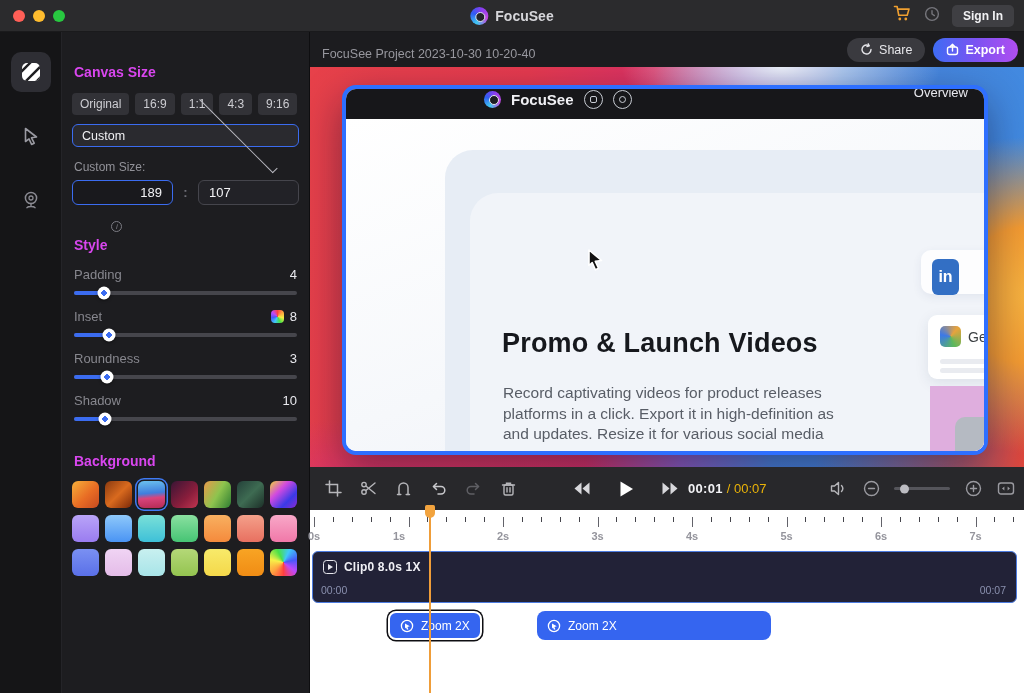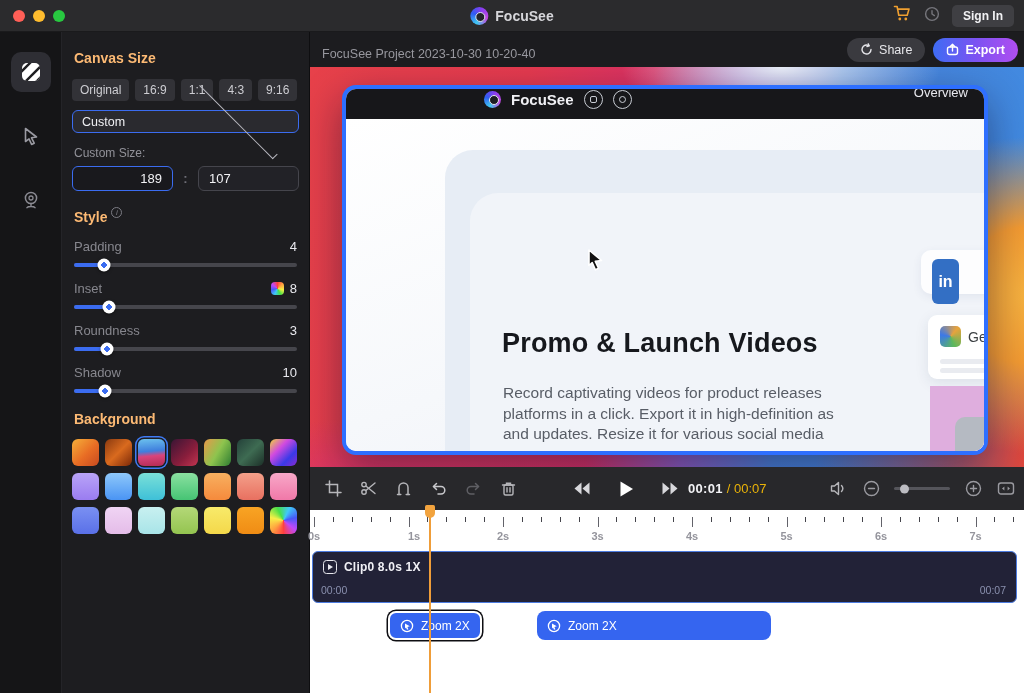--- a/index.html
+++ b/index.html
@@ -28,21 +28,21 @@
 
   
   .rail { width:62px; background:#151517; border-right:1px solid #242428; padding-top:20px;
     display:flex; flex-direction:column; align-items:center; gap:24px; }
   .rail-item { width:40px; height:40px; border-radius:10px; display:flex; align-items:center;
     justify-content:center; }
   .rail-item.active { background:#2e2e34; }
 
   
   .panel { width:248px; background:#1d1d20; border-right:1px solid #0e0e10; overflow:hidden; }
-  .section-title { color:#fdba74; font-size:14px; font-weight:bold; margin:18px 0 0 12px; }
+  .section-title { color:#d946ef; font-size:14px; font-weight:bold; margin:32px 0 0 12px; }
   .ratio-row { display:flex; gap:6px; margin:13px 10px 0 10px; }
   .ratio-btn { background:#323237; color:#cdcdd2; font-size:12px; border:none; border-radius:4px;
     padding:4px 8px; flex:0 0 auto; cursor:pointer; }
   .dropdown { margin:9px 10px 0 10px; height:23px; background:#2a2a2f; border:1.5px solid #3b6cf0;
     border-radius:6px; display:flex; align-items:center; padding:0 9px; cursor:pointer; }
   .dropdown span { color:#f0f0f3; font-size:12.5px; flex:1; }
   .chev { width:7px; height:7px; border-right:1.6px solid #b9b9c0; border-bottom:1.6px solid #b9b9c0;
     transform:rotate(45deg) translateY(-2px); }
   .cs-label { color:#929299; font-size:12px; margin:13px 0 6px 12px; }
   .size-row { display:flex; align-items:center; margin:0 10px; gap:0; }
@@ -110,21 +110,21 @@
   .nest-card1 { position:absolute; left:99px; top:31px; right:-80px; height:420px;
     background:#e7edf5; border-radius:28px; }
   .nest-card2 { position:absolute; left:124px; top:74px; right:-80px; height:380px;
     background:#f1f4f9; border-radius:28px; }
   .promo-heading { position:absolute; left:156px; top:209px; font-size:27px; font-weight:800;
     color:#16181d; letter-spacing:.2px; }
   .promo-body { position:absolute; left:157px; top:264px; font-size:15.5px; color:#585d66;
     line-height:20.5px; }
   .social-pill { position:absolute; left:575px; top:131px; width:140px; height:44px;
     background:#fdfdfe; border-radius:10px; box-shadow:0 3px 10px rgba(50,70,110,.08); }
-  .linkedin { position:absolute; left:586px; top:140px; width:27px; height:45px; background:#336fc4;
+  .linkedin { position:absolute; left:586px; top:140px; width:27px; height:36px; background:#336fc4;
     border-radius:6px; color:#fff; font-weight:bold; font-size:16px; display:flex;
     align-items:center; justify-content:center; }
   .white-card { position:absolute; left:582px; top:196px; width:126px; height:64px; background:#fff;
     border-radius:9px; box-shadow:0 4px 14px rgba(40,60,90,.10); }
   .mini-logo { position:absolute; left:12px; top:11px; width:21px; height:21px; border-radius:5px;
     background:conic-gradient(from 40deg,#e8a33c,#5cb85c,#3c78e8,#e8a33c); }
   .mini-label { position:absolute; left:40px; top:14px; font-size:14px; color:#3c4043; }
   .card-line { position:absolute; left:12px; background:#e9ebf0; height:5px; border-radius:3px; }
   .pink-block { position:absolute; left:584px; top:267px; width:124px; height:65px; background:#dfaede; }
   .gray-shape { position:absolute; left:25px; top:31px; width:90px; height:40px; background:#b5bac2;
@@ -518,21 +518,21 @@
 
     <div class="timeline">
       <div class="ruler" id="ruler">
           <div class="tick major" style="left: 4px;"></div>
           <div class="tick-label" style="left: 4px;">0s</div>
           <div class="tick minor" style="left: 22.9px;"></div>
           <div class="tick minor" style="left: 41.8px;"></div>
           <div class="tick minor" style="left: 60.7px;"></div>
           <div class="tick minor" style="left: 79.6px;"></div>
           <div class="tick major" style="left: 98.5px;"></div>
-          <div class="tick-label" style="left: 104px;">1s</div>
+          <div class="tick-label" style="left: 89px;">1s</div>
           <div class="tick minor" style="left: 117.4px;"></div>
           <div class="tick minor" style="left: 136.3px;"></div>
           <div class="tick minor" style="left: 155.2px;"></div>
           <div class="tick minor" style="left: 174.1px;"></div>
           <div class="tick major" style="left: 193px;"></div>
           <div class="tick-label" style="left: 193px;">2s</div>
           <div class="tick minor" style="left: 211.9px;"></div>
           <div class="tick minor" style="left: 230.8px;"></div>
           <div class="tick minor" style="left: 249.7px;"></div>
           <div class="tick minor" style="left: 268.6px;"></div>

